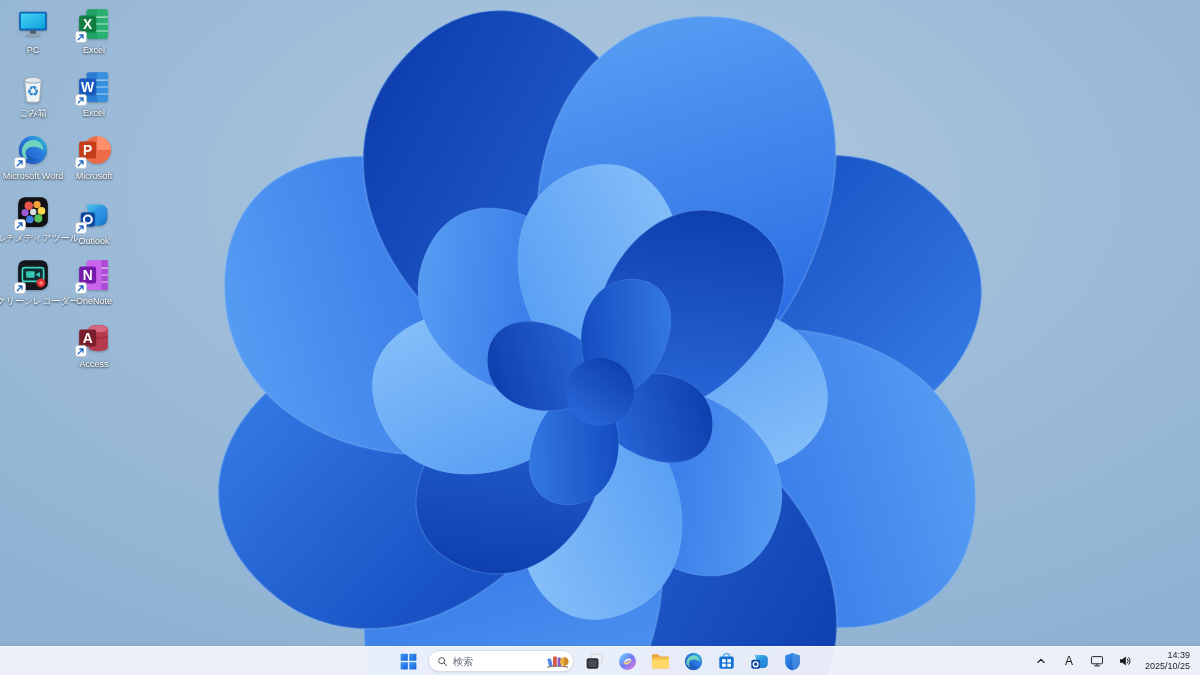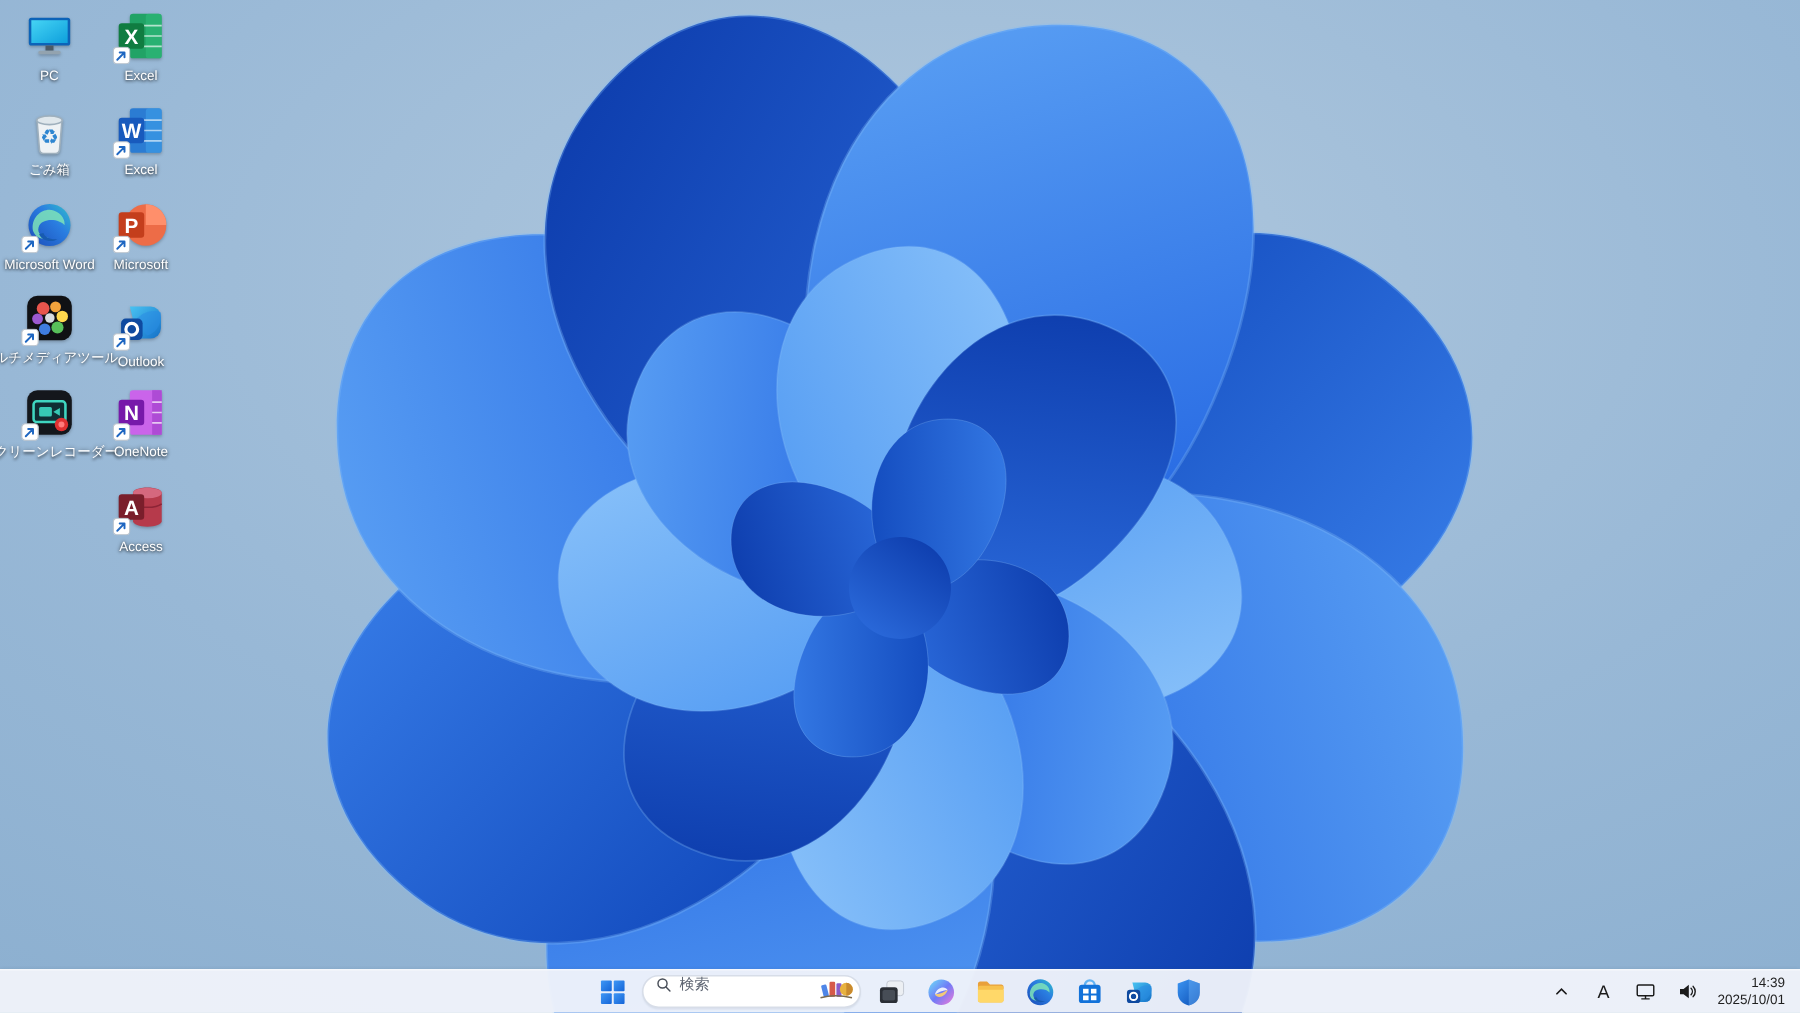--- a/index.html
+++ b/index.html
@@ -39,21 +39,21 @@
     position:absolute;left:50%;transform:translateX(-50%);
     display:flex;align-items:center;gap:7px;height:100%;
   }
   .tb-btn{
     width:26px;height:24px;border-radius:4px;display:flex;align-items:center;justify-content:center;
     cursor:pointer;
   }
   .tb-btn svg{width:21px;height:21px;display:block;}
   #search-pill{
     height:20px;width:132px;background:#ffffff;border:1px solid #d7dde8;border-radius:11px;
-    display:flex;align-items:flex-start;padding:0 4px 0 8px;gap:5px;cursor:pointer;
+    display:flex;align-items:center;padding:0 4px 0 8px;gap:5px;cursor:pointer;
     box-shadow:0 1px 1px rgba(80,100,130,.10);
   }
   #search-pill .mag svg{width:11px;height:11px;display:block;}
   #search-pill input{
     border:none;outline:none;flex:1;min-width:0;font-size:10px;color:#444;background:transparent;
     font-family:"Liberation Sans","DejaVu Sans",sans-serif;padding:0;
   }
   #search-pill input::placeholder{color:#5f6673;opacity:1;}
   #search-pill .highlight svg{width:24px;height:16px;display:block;}
   
@@ -486,16 +486,16 @@
     <div class="tray-btn">
       <span>
         <svg viewBox="0 0 16 16" width="14" height="14">
             <path d="M2.3 6v4h2.7L9 13.2V2.8L5 6z" fill="#1b1b1b"></path>
             <path d="M10.7 5.6a3.4 3.4 0 0 1 0 4.8M12.3 4.1a5.6 5.6 0 0 1 0 7.8" stroke="#1b1b1b" stroke-width="1.1" fill="none" stroke-linecap="round"></path>
           </svg>
       </span>
     </div>
     <div id="clock">
       <div>14:39</div>
-      <div>2025/10/01</div>
+      <div>2025/10/25</div>
     </div>
   </div>
 </div>
 
 </body></html>

